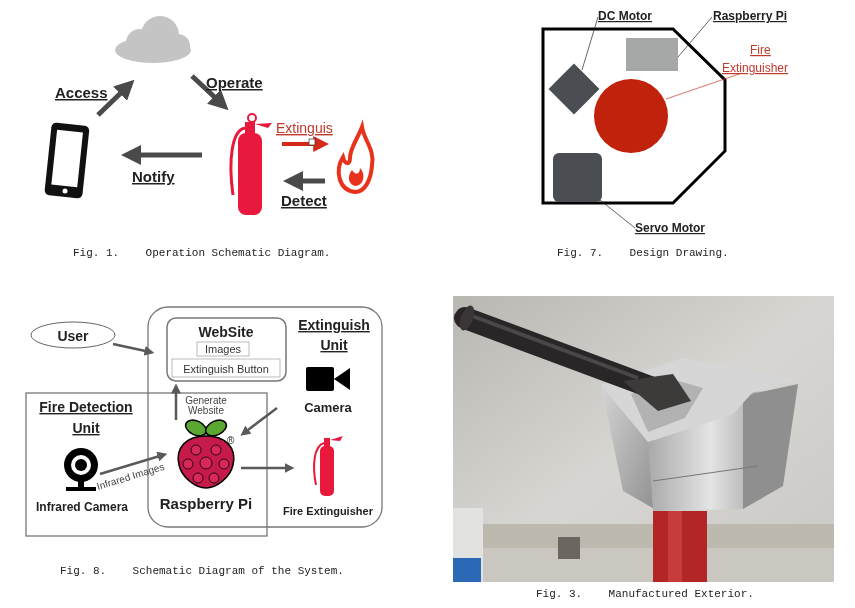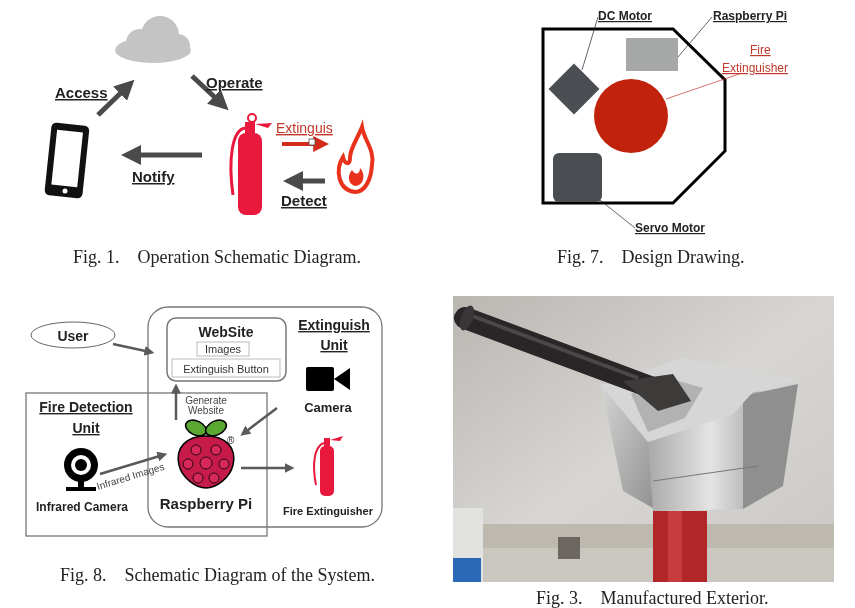--- a/index.html
+++ b/index.html
@@ -1,18 +1,18 @@
 <!DOCTYPE html>
 <html><head>
 <meta charset="utf-8">
 <style>
   html, body { margin: 0; padding: 0; background: #ffffff; }
   body { width: 855px; height: 608px; position: relative; overflow: hidden; font-family: "Liberation Sans", sans-serif; }
   .fig { position: absolute; }
-  .caption { position: absolute; font-family: Liberation Serif, serif; font-size: 18px; color: #222; white-space: pre; }
+  .caption { position: absolute; font-family: Liberation Mono, monospace; font-size: 11px; color: #222; white-space: pre; }
   svg text { font-family: "Liberation Sans", sans-serif; }
   .lbl { font-weight: bold; fill: #222; text-decoration: underline; }
 </style>
 </head>
 <body>
 
 <svg class="fig" style="left:0;top:0" width="420" height="240" viewBox="0 0 420 240">
   <defs>
     <marker id="ah" markerWidth="4" markerHeight="4" refX="2.2" refY="2" orient="auto">
       <path d="M0,0 L4,2 L0,4 z" fill="#4a4a4a"></path>

